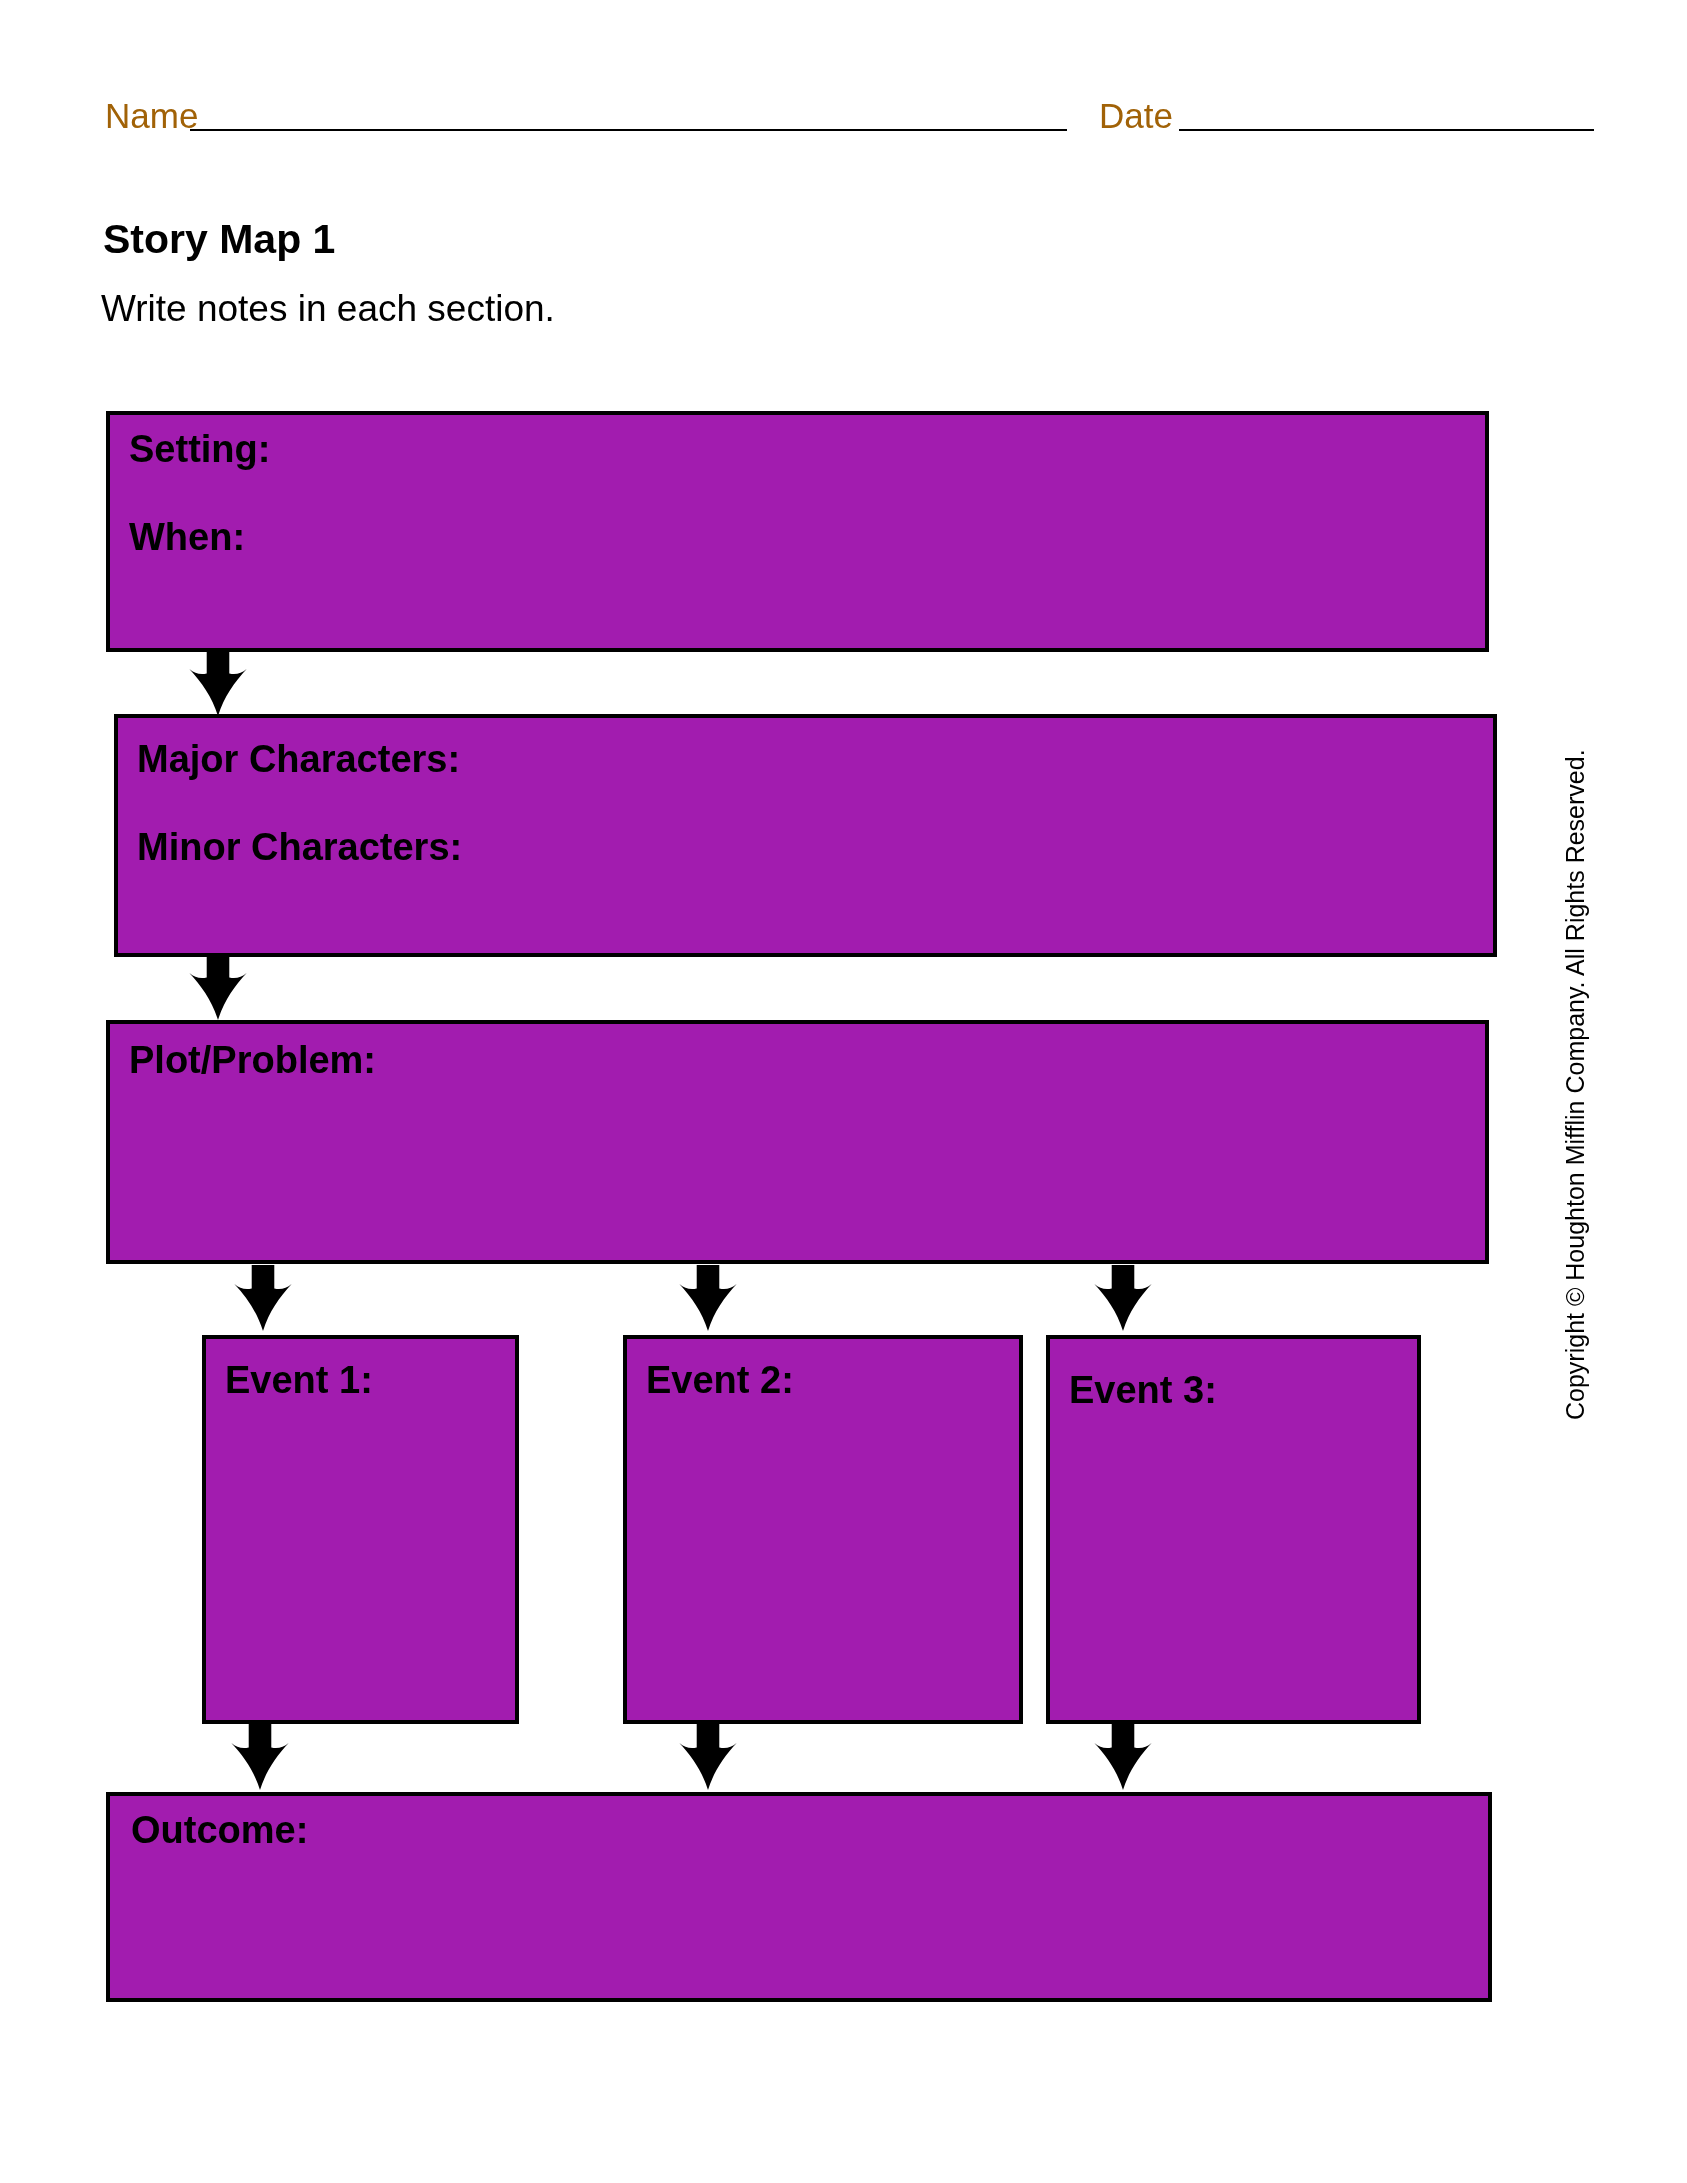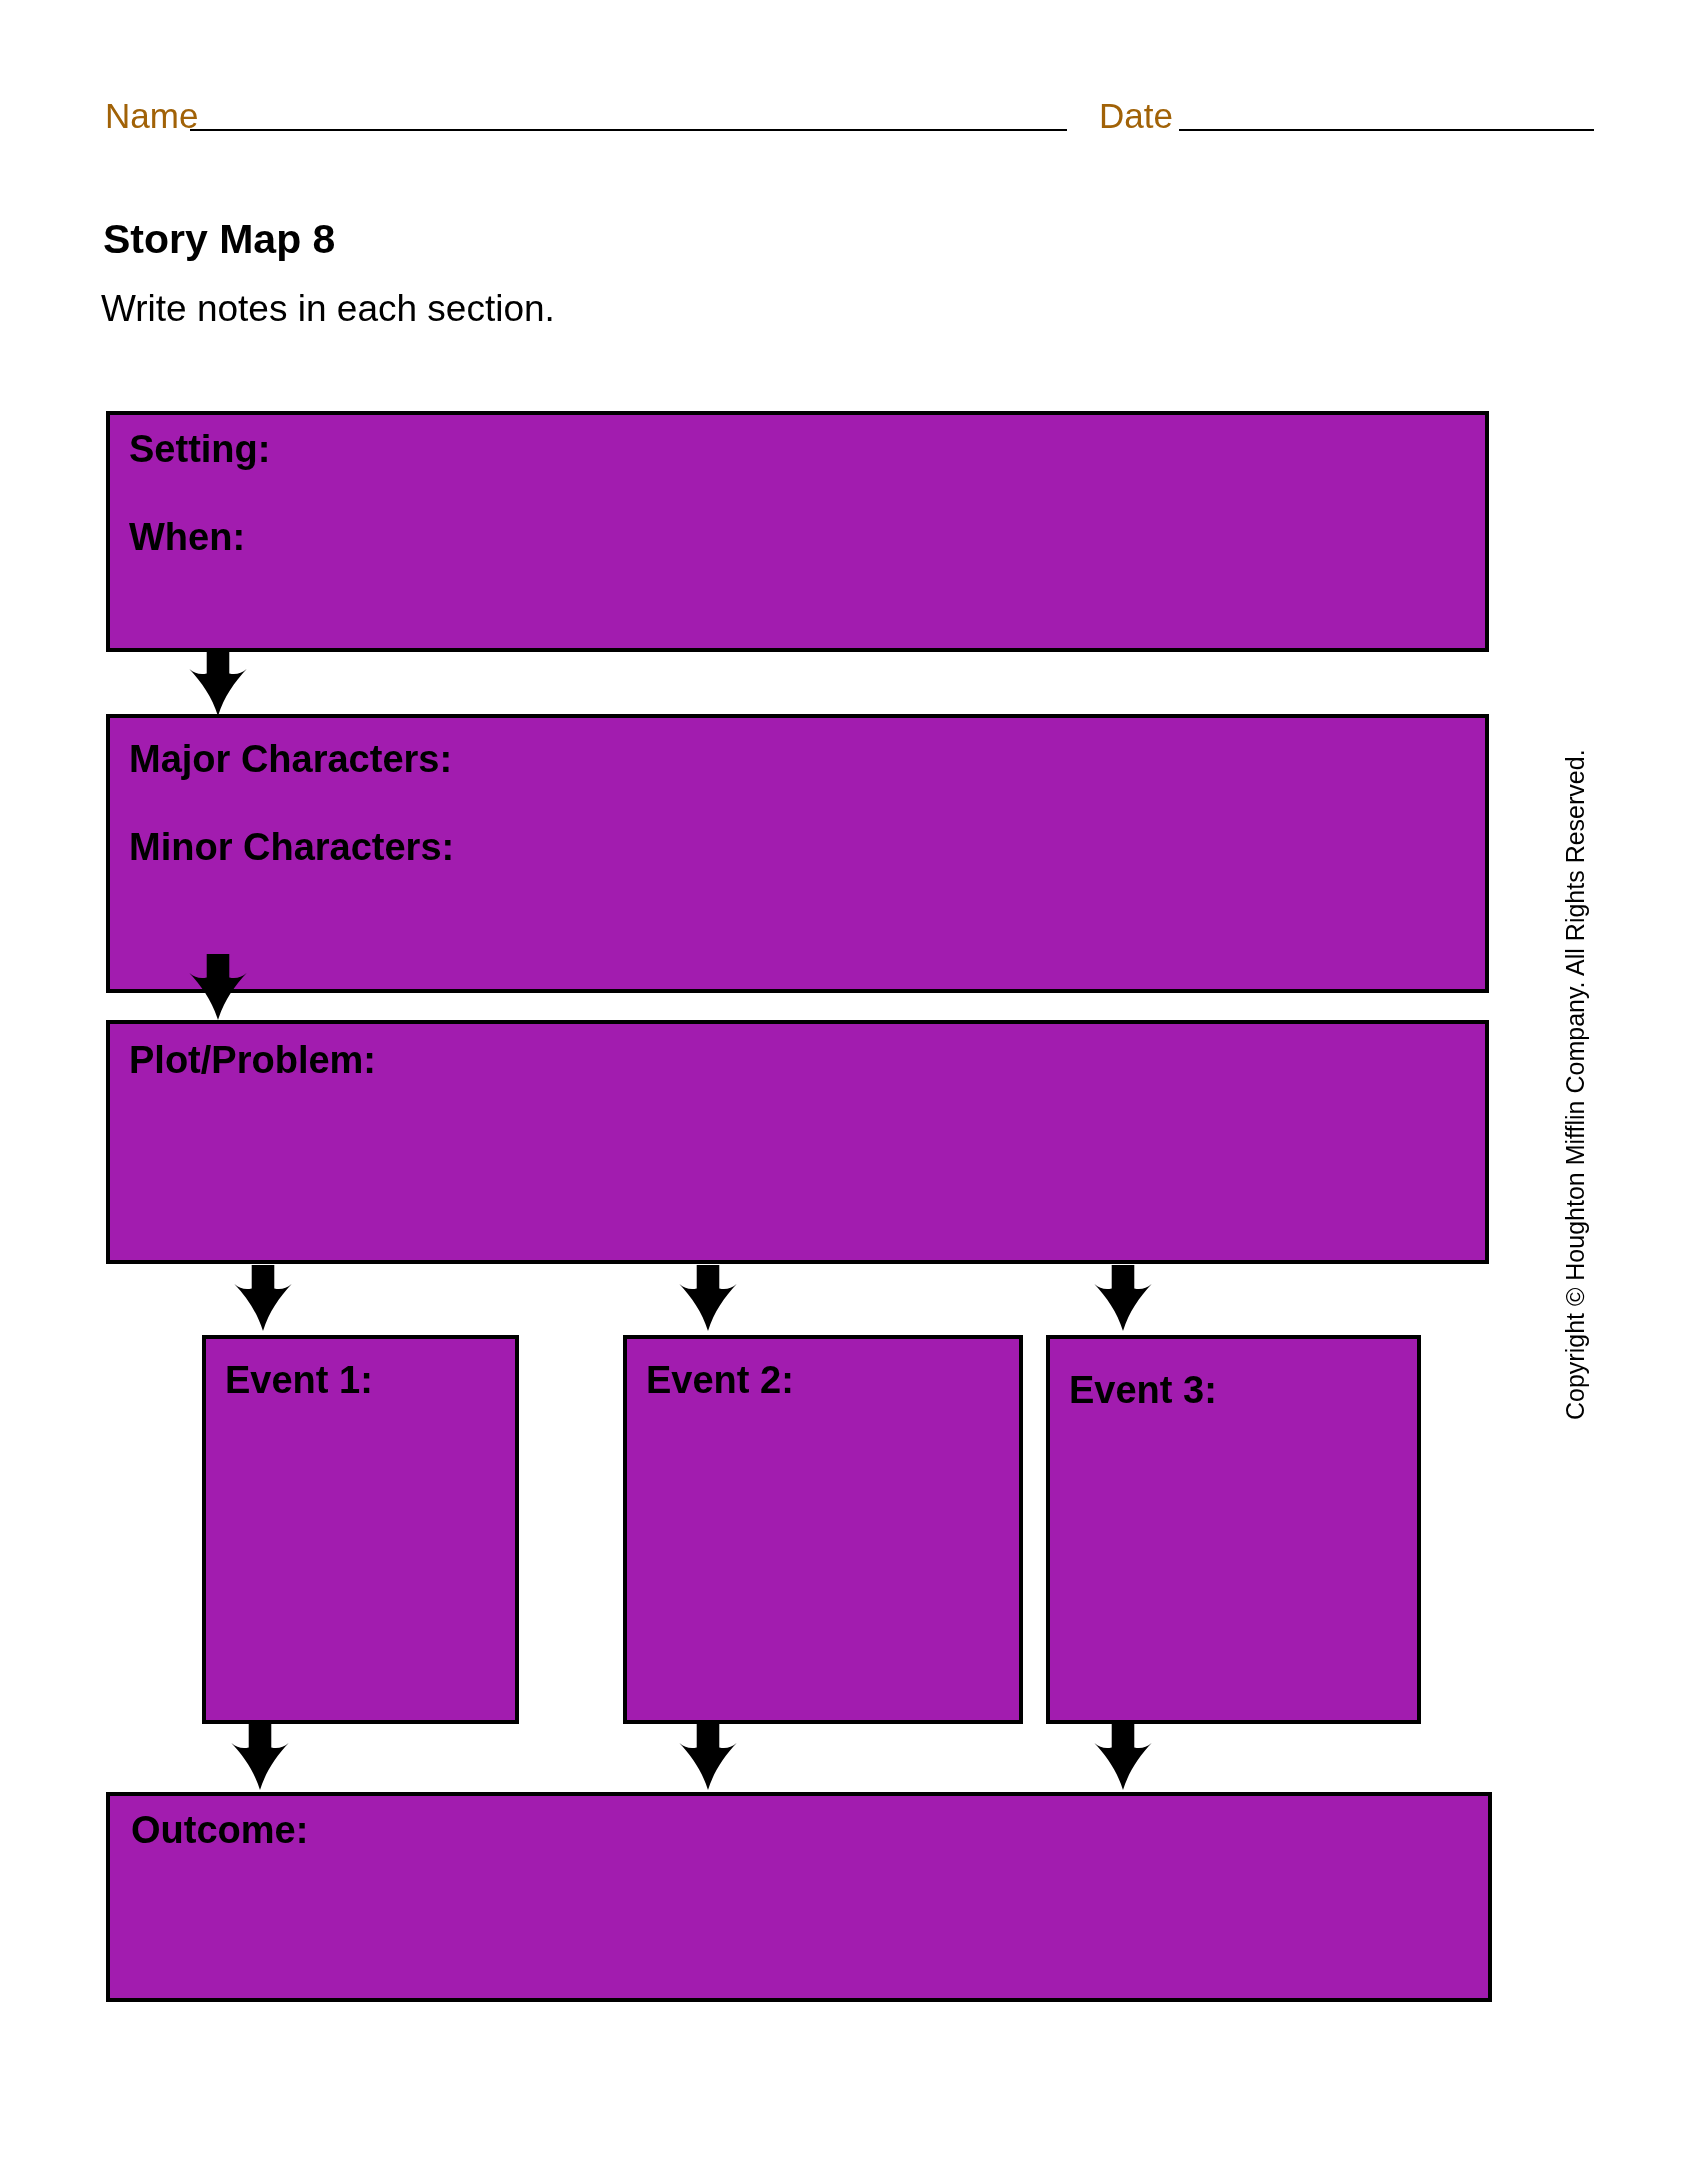--- a/index.html
+++ b/index.html
@@ -78,36 +78,36 @@
 <body>
 
 <div class="page">
 
   <div class="abs hdr-label" style="left:105px; top:96px;">Name</div>
   <div class="abs write-line" style="left:190px; top:129px; width:877px;"></div>
 
   <div class="abs hdr-label" style="left:1099px; top:96px;">Date</div>
   <div class="abs write-line" style="left:1179px; top:129px; width:415px;"></div>
 
-  <div class="abs doc-title" style="left:103px; top:217px;">Story Map 8</div>
+  <div class="abs doc-title" style="left:103px; top:217px;">Story Map 1</div>
   <div class="abs doc-instruction" style="left:101px; top:288px;">Write notes in each section.</div>
 
   <div class="abs box" style="left:106px; top:411px; width:1383px; height:241px;">
     <div class="box-inner">
       <div class="box-label">Setting:</div>
       <div class="line-spacer"></div>
       <div class="box-label">When:</div>
     </div>
   </div>
 
   <svg class="abs arrow-svg" style="left:189px; top:650px;" width="58" height="66" viewBox="0 0 66 76">
     <path d="M20 0 H46 V27 C53 29 60 27 66 22 C52 37 40 54 33 76 C26 54 14 37 0 22 C6 27 13 29 20 27 Z" fill="#000"></path>
   </svg>
 
-  <div class="abs box" style="left:106px; top:714px; width:1383px; height:279px;">
+  <div class="abs box" style="left:114px; top:714px; width:1383px; height:243px;">
     <div class="box-inner" style="padding-top:19px;">
       <div class="box-label">Major Characters:</div>
       <div class="line-spacer"></div>
       <div class="box-label">Minor Characters:</div>
     </div>
   </div>
 
   <svg class="abs arrow-svg" style="left:189px; top:954px;" width="58" height="66" viewBox="0 0 66 76">
     <path d="M20 0 H46 V27 C53 29 60 27 66 22 C52 37 40 54 33 76 C26 54 14 37 0 22 C6 27 13 29 20 27 Z" fill="#000"></path>
   </svg>

